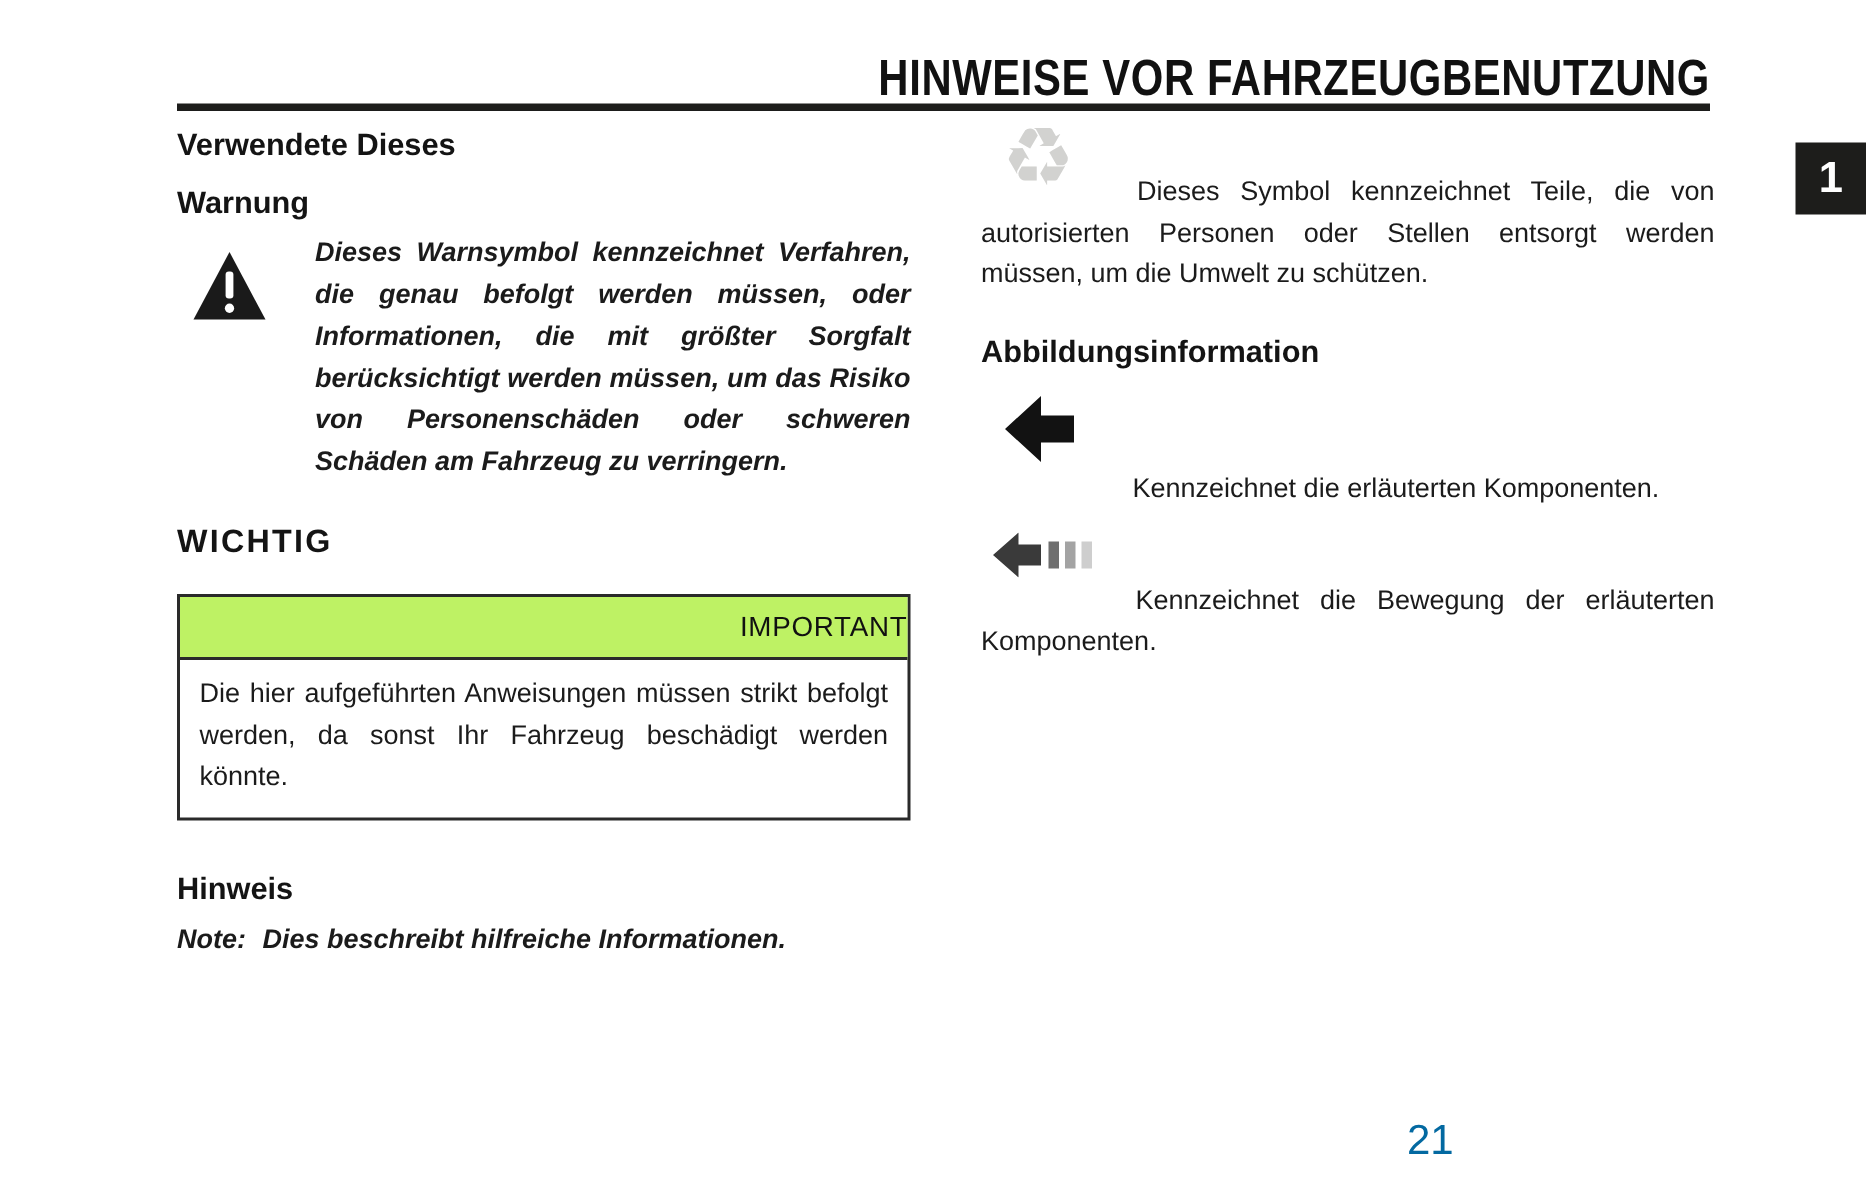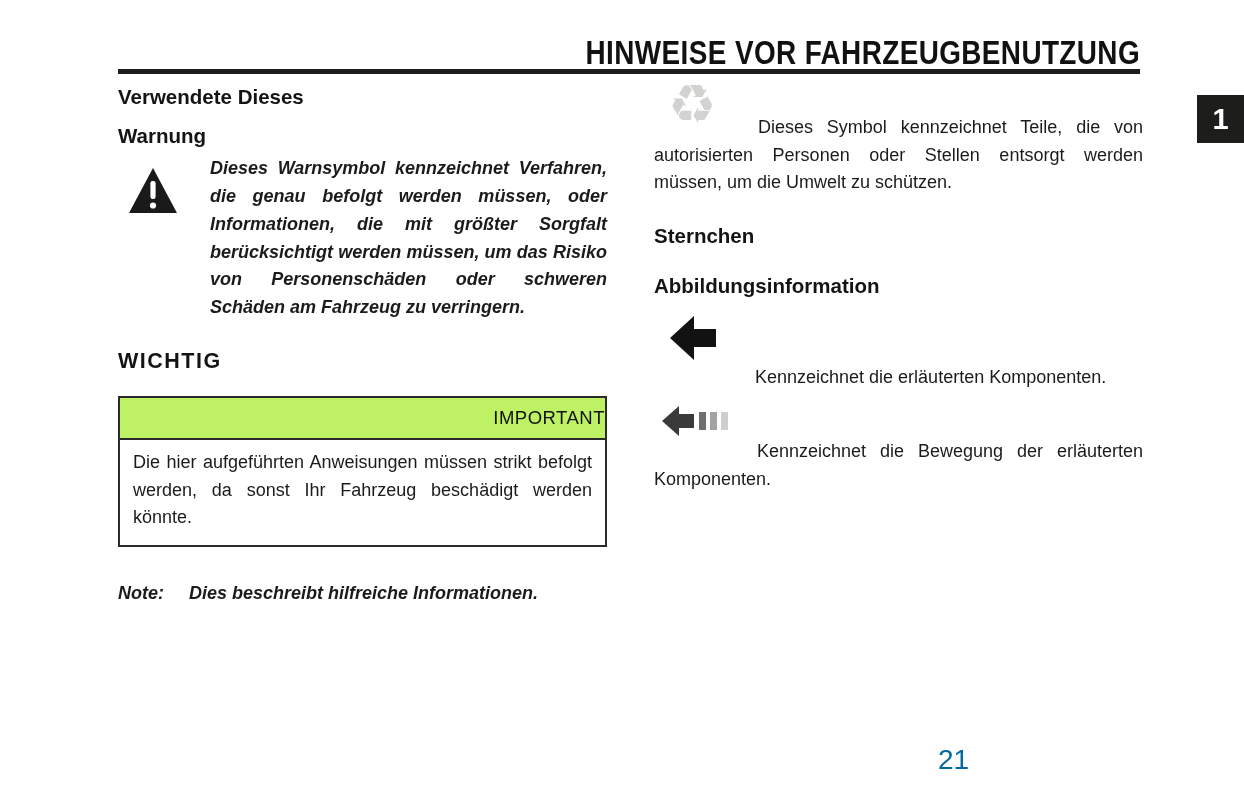--- a/index.html
+++ b/index.html
@@ -60,21 +60,21 @@
   
   .imp-box { border:2px solid #2a2a2a; margin-bottom:33px; text-align:left; }
   .imp-header {
     background:#bef264; border-bottom:2px solid #2a2a2a; text-align:right;
     font-size:18.5px; letter-spacing:0.5px; padding:6px 0 7px; color:#111;
   }
   .imp-body { padding:9px 13px 13px; text-align:justify; }
 
   .hinweis-heading { margin:0 0 7px; }
   .note-line { font-weight:bold; font-style:italic; text-align:left; }
-  .note-label { margin-right:25px; }
+  .note-label { margin-right:11px; }
 
   
   .recycle-para { position:relative; margin-top:34px; text-indent:104px; }
   .recycle-icon {
     position:absolute; left:14px; top:-36px; width:60px;
     font-family:"DejaVu Sans", sans-serif; font-size:54px; line-height:1;
     color:#d2d2d0; text-indent:0; font-style:normal;
   }
   .sternchen-heading { margin:26px 0 12px; }
   .abbildung-heading { margin:25px 0 0; }
@@ -114,33 +114,33 @@
     </span>
     <p class="warning-text">Dieses Warnsymbol kennzeichnet Verfahren, die genau befolgt werden müssen, oder Informationen, die mit größter Sorgfalt berücksichtigt werden müssen, um das Risiko von Personenschäden oder schweren Schäden am Fahrzeug zu verringern.</p>
   </div>
 
   <h2 class="caps wichtig-heading">WICHTIG</h2>
   <div class="imp-box">
     <div class="imp-header">IMPORTANT</div>
     <div class="imp-body">Die hier aufgeführten Anweisungen müssen strikt befolgt werden, da sonst Ihr Fahrzeug beschädigt werden könnte.</div>
   </div>
 
+  <h2 class="hinweis-heading">Hinweis</h2>
   <p class="note-line">
     <span class="note-label">Note:</span><span>Dies beschreibt hilfreiche Informationen.</span>
   </p>
 
 </div>
 
 <div class="col col-right">
 
   <p class="recycle-para">
     <span class="recycle-icon">♻</span><span>Dieses Symbol kennzeichnet Teile, die von autorisierten Personen oder Stellen entsorgt werden müssen, um die Umwelt zu schützen.</span>
   </p>
 
-  <h2 class="sternchen-heading">Sternchen</h2>
 
   <h2 class="abbildung-heading">Abbildungsinformation</h2>
 
   <div class="arrow1-wrap">
     <svg width="46" height="44" viewBox="0 0 46 44">
       <polygon points="0,22 24,0 24,13 46,13 46,31 24,31 24,44" fill="#121212"></polygon>
     </svg>
   </div>
   <p class="component-caption">Kennzeichnet die erläuterten Komponenten.</p>
 

